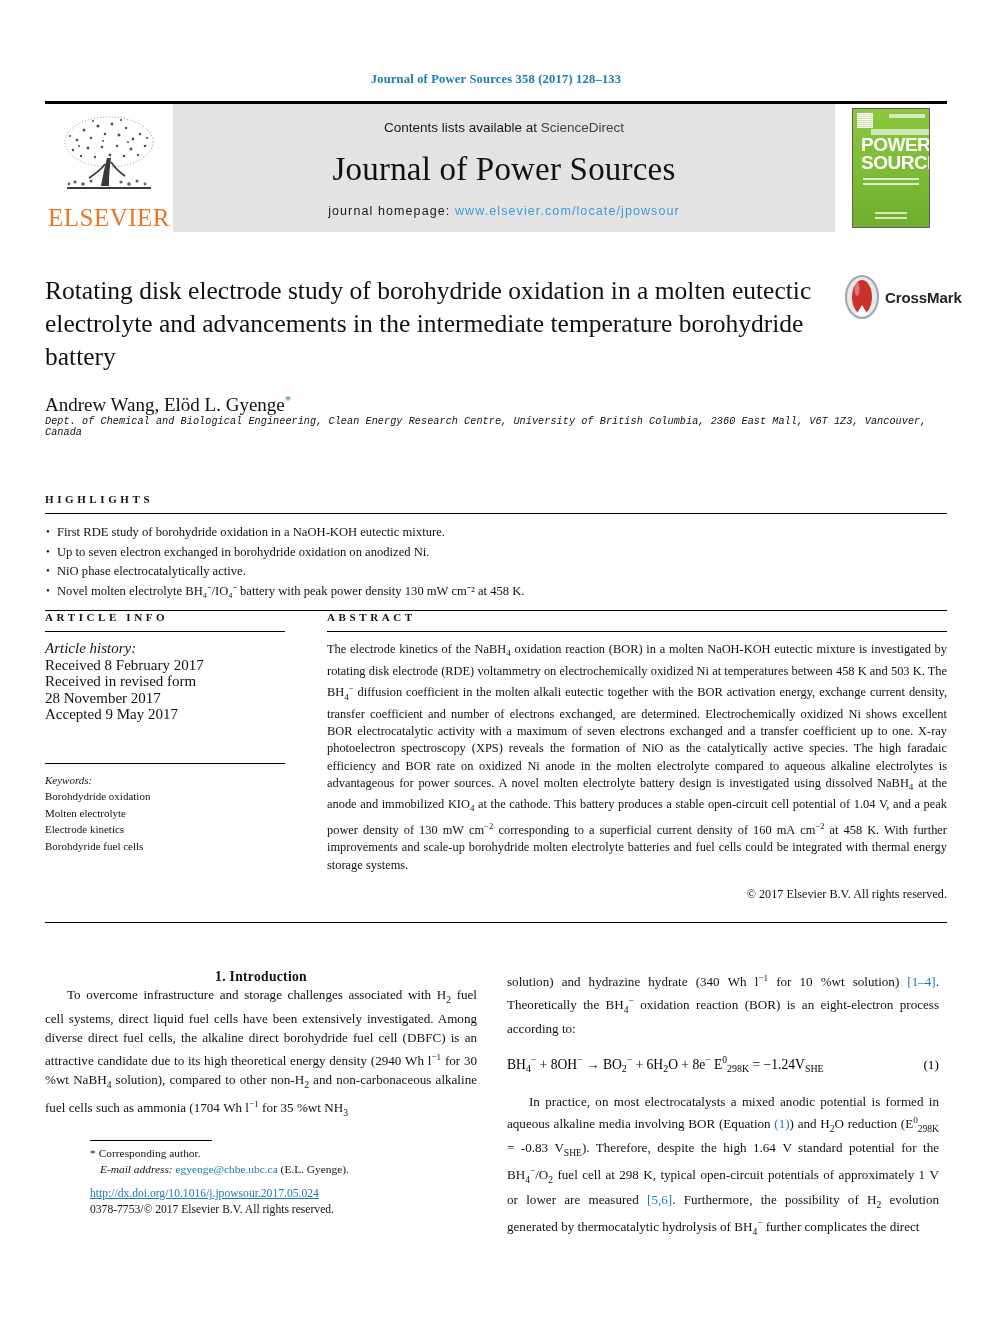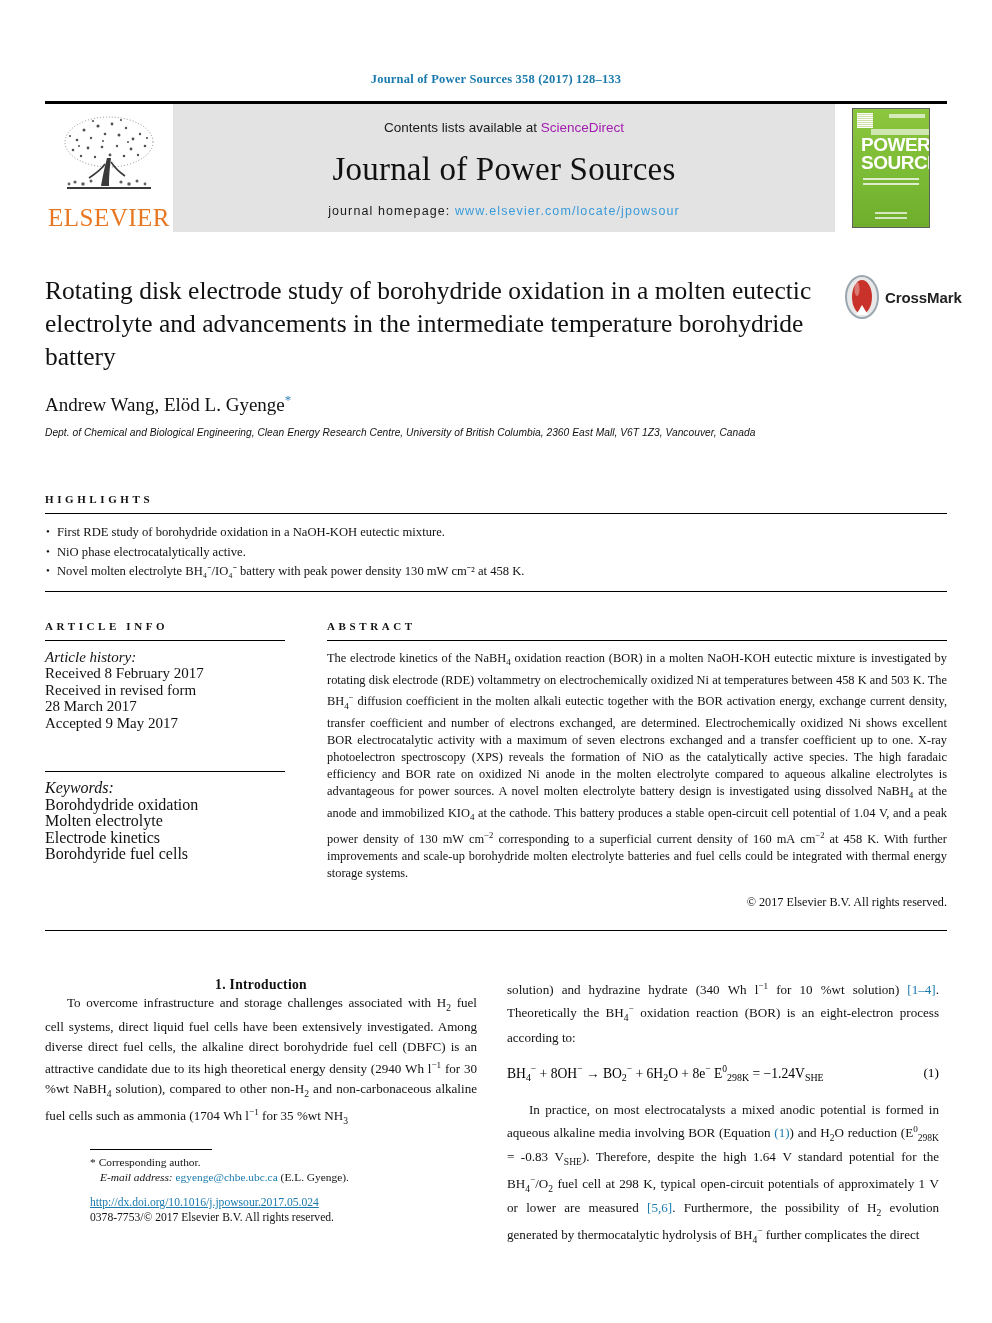--- a/index.html
+++ b/index.html
@@ -70,21 +70,21 @@
     justify-content: space-between;
     padding: 16px 0 14px 0;
     box-sizing: border-box;
   }
   .contents-line {
     font-family: "Liberation Sans", sans-serif;
     font-size: 13.5px;
     color: #1a1a1a;
   }
   .contents-line .sd {
-    color: #a21caf;
+    color: #404040;
     margin-top: 48px;
   }
   .journal-name {
     font-family: "Liberation Serif", serif;
     font-size: 33px;
     color: #111;
     letter-spacing: .2px;
   }
   .homepage-line {
     font-family: "Liberation Sans", sans-serif;
@@ -185,22 +185,21 @@
     font-family: "Liberation Serif", serif;
     font-size: 19px;
     color: #111;
   }
   .authors .star {
     color: #2b7fb8;
     font-size: 13px;
     vertical-align: super;
   }
   .affil {
-    margin-top: 11px;
-    font-family: Liberation Sans, sans-serif;
+    font-family: Liberation Mono, monospace;
     font-style: italic;
     font-size: 10.2px;
     color: #111;
     letter-spacing: 0.05px;
   }
 
   
   .section-label {
     font-family: "Liberation Serif", serif;
     font-weight: bold;
@@ -235,21 +234,20 @@
     top: -1px;
     font-size: 11px;
     color: #111;
   }
   .hl-rule-bot {
     border-top: 1px solid #000;
   }
 
   
   .info-abstract {
-    margin-top: 28px;
     display: flex;
     gap: 42px;
   }
   .info-col { width: 240px; flex: 0 0 240px; }
   .abs-col  { flex: 1 1 auto; }
   .thin-rule {
     border-top: 1px solid #000;
     margin-top: 8px;
   }
   .history {
@@ -260,21 +258,21 @@
     color: #111;
   }
   .history .hd { font-style: italic; }
   .kw-rule {
     border-top: 1px solid #000;
     margin-top: 40px;
   }
   .keywords {
     margin-top: 8px;
     font-family: "Liberation Serif", serif;
-    font-size: 16px;
+    font-size: 11px;
     line-height: 16.5px;
     color: #111;
   }
   .keywords .kd { font-style: italic; }
   .abstract-body {
     margin-top: 9px;
     font-family: "Liberation Serif", serif;
     font-size: 12.4px;
     line-height: 17.2px;
     text-align: justify;
@@ -475,36 +473,37 @@
 
     <div class="authors"><span>Andrew Wang, Elöd L. Gyenge</span><span class="star">*</span></div>
     <div class="affil">Dept. of Chemical and Biological Engineering, Clean Energy Research Centre, University of British Columbia, 2360 East Mall, V6T 1Z3, Vancouver, Canada</div>
   </div>
 
   <div class="highlights">
     <div class="section-label">HIGHLIGHTS</div>
     <div class="hl-rule-top"></div>
     <ul class="hl-list">
       <li>First RDE study of borohydride oxidation in a NaOH-KOH eutectic mixture.</li>
+      <li>Up to seven electron exchanged in borohydride oxidation on anodized Ni.</li>
       <li>NiO phase electrocatalytically active.</li>
       <li>Novel molten electrolyte BH₄⁻/IO₄⁻ battery with peak power density 130 mW cm⁻² at 458 K.</li>
     </ul>
     <div class="hl-rule-bot"></div>
   </div>
 
   <div class="info-abstract">
 
     <div class="info-col">
       <div class="section-label">ARTICLE INFO</div>
       <div class="thin-rule"></div>
       <div class="history">
         <div class="hd">Article history:</div>
         <div>Received 8 February 2017</div>
         <div>Received in revised form</div>
-        <div>28 March 2017</div>
+        <div>28 November 2017</div>
         <div>Accepted 9 May 2017</div>
       </div>
       <div class="kw-rule"></div>
       <div class="keywords">
         <div class="kd">Keywords:</div>
         <div>Borohdydride oxidation</div>
         <div>Molten electrolyte</div>
         <div>Electrode kinetics</div>
         <div>Borohdyride fuel cells</div>
       </div>

